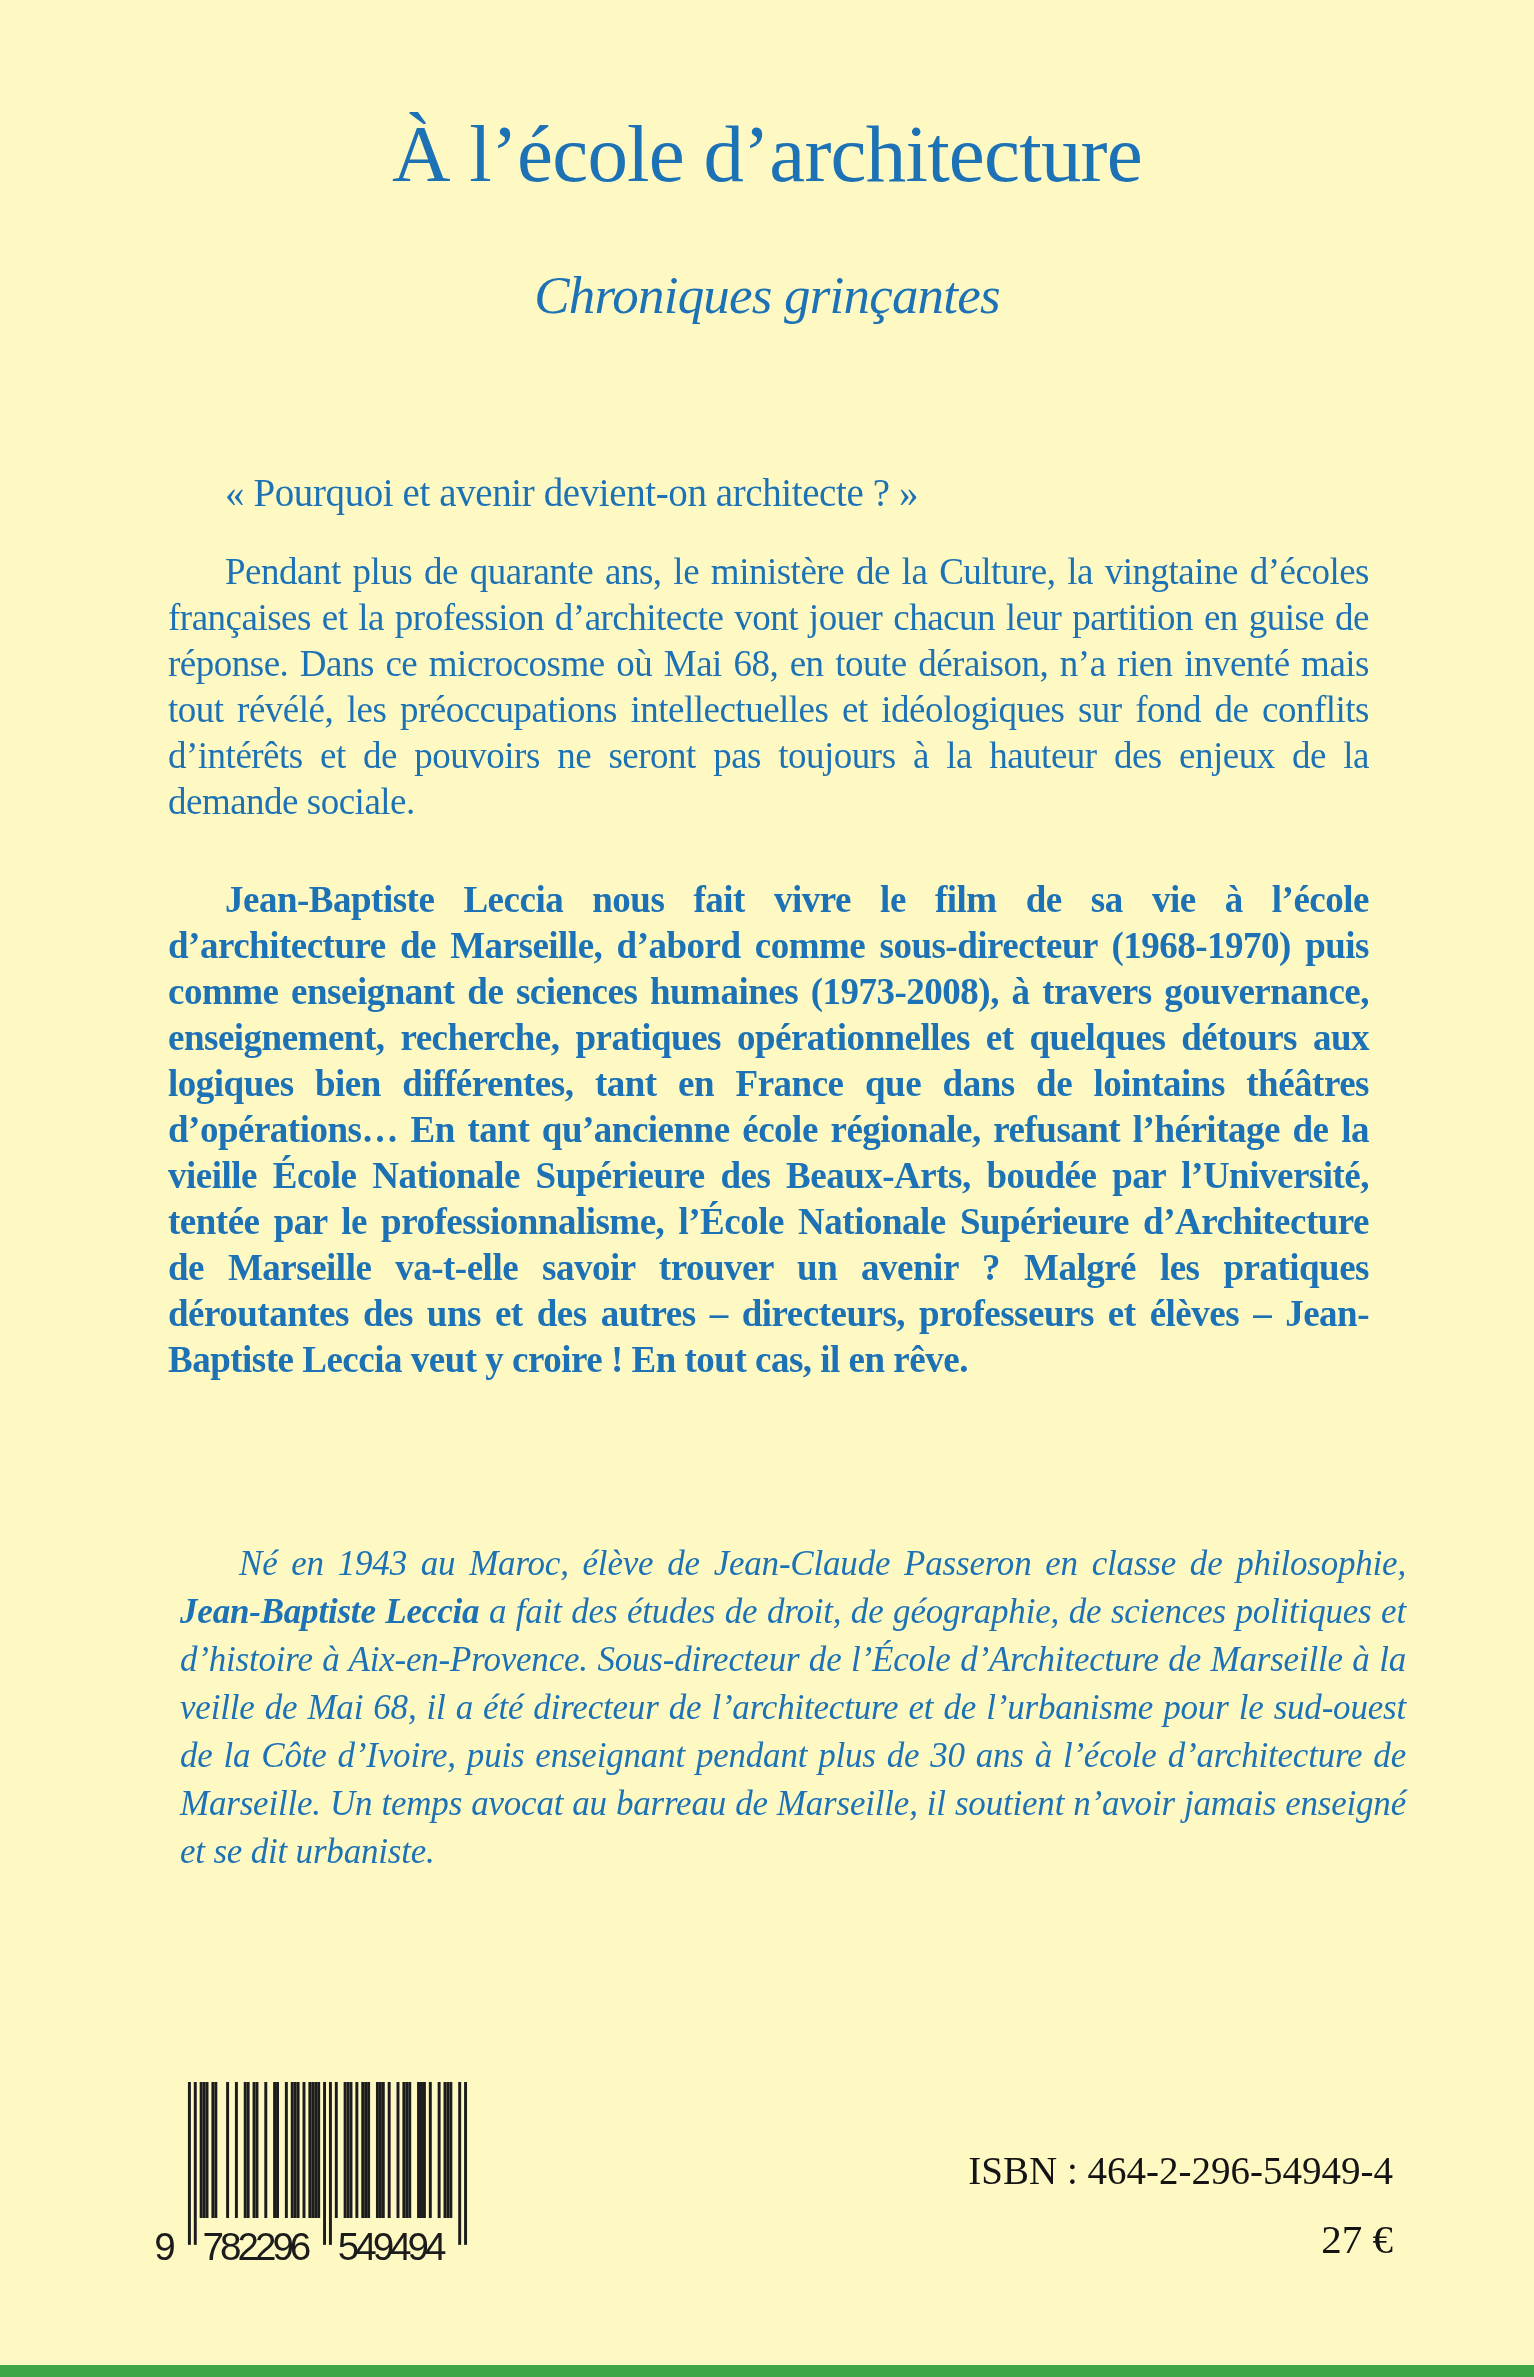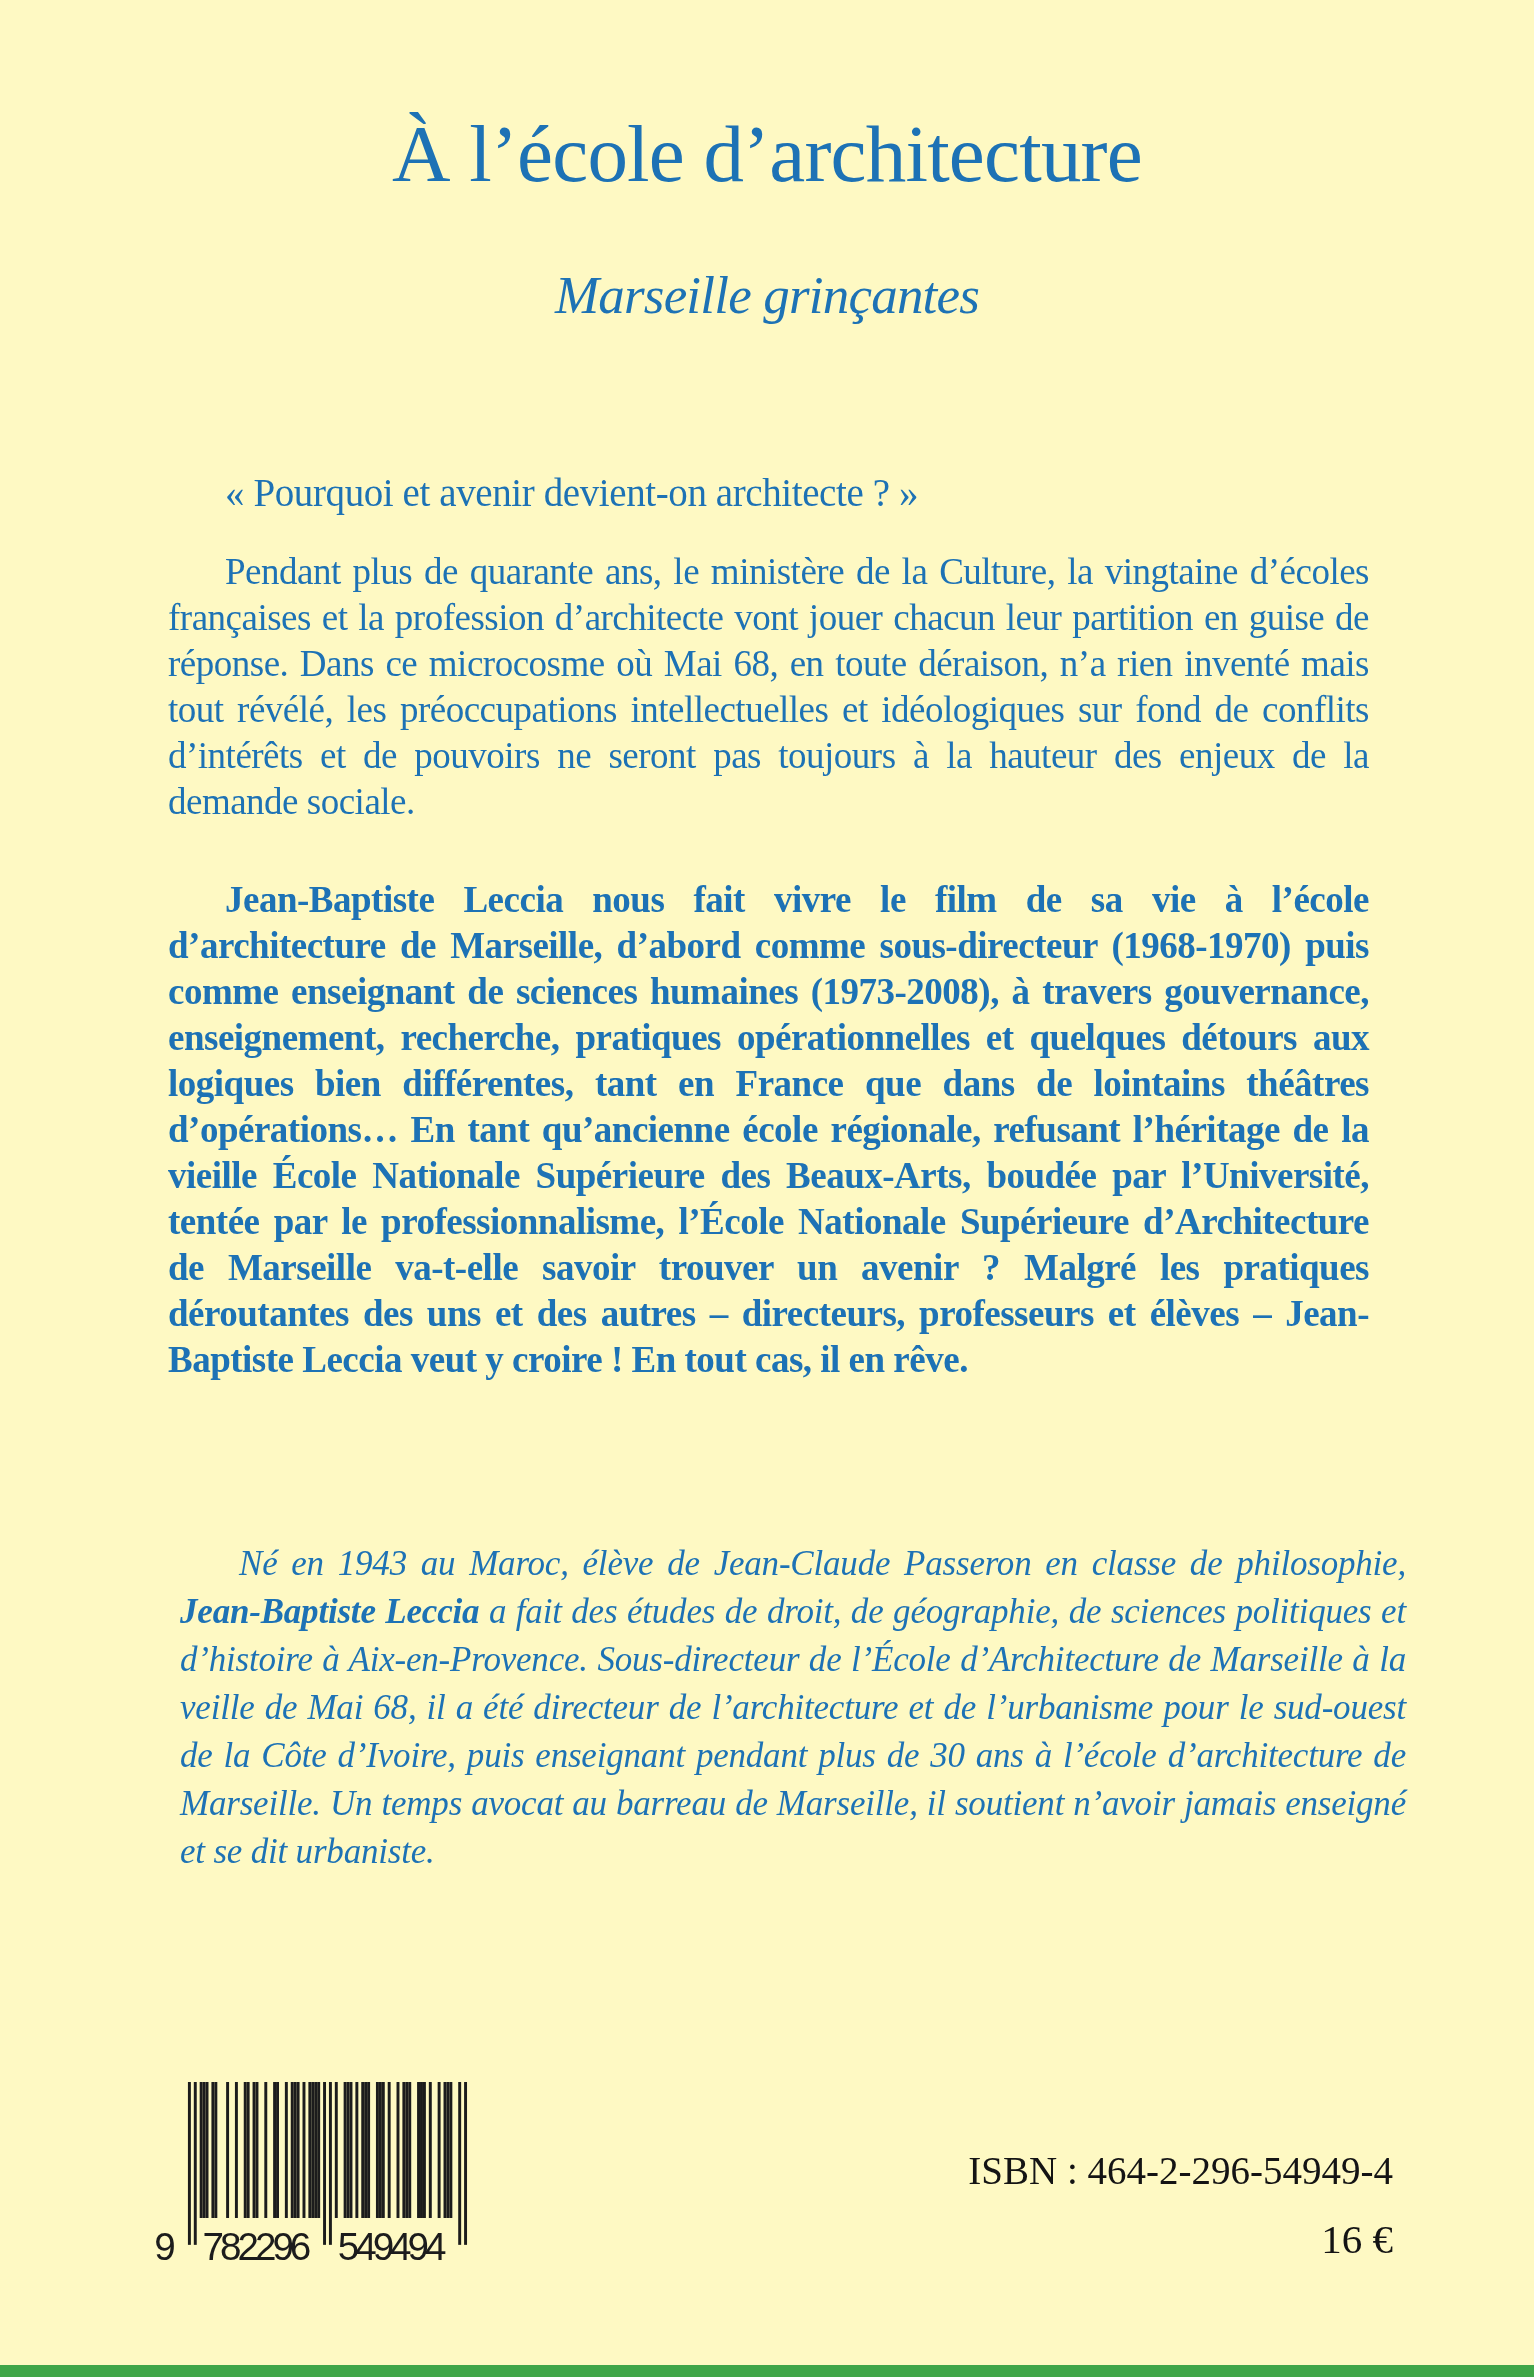--- a/index.html
+++ b/index.html
@@ -58,21 +58,21 @@
     background:var(--green,#3fa648);
   }
 </style>
 </head>
 <body>
 
 <div class="page">
 
   <h1 class="centered title">À l’école d’architecture</h1>
 
-  <div class="centered subtitle">Marseille grinçantes</div>
+  <div class="centered subtitle">Chroniques grinçantes</div>
 
 
   <div class="quote">« Pourquoi et avenir devient-on architecte ? »</div>
 
   <p class="body-par p1">Pendant plus de quarante ans, le ministère de la Culture, la vingtaine d’écoles françaises et la profession d’architecte vont jouer chacun leur partition en guise de réponse. Dans ce microcosme où Mai 68, en toute déraison, n’a rien inventé mais tout révélé, les préoccupations intellectuelles et idéologiques sur fond de conflits d’intérêts et de pouvoirs ne seront pas toujours à la hauteur des enjeux de la demande sociale.</p>
 
   <p class="body-par p2">Jean-Baptiste Leccia nous fait vivre le film de sa vie à l’école d’architecture de Marseille, d’abord comme sous-directeur (1968-1970) puis comme enseignant de sciences humaines (1973-2008), à travers gouvernance, enseignement, recherche, pratiques opérationnelles et quelques détours aux logiques bien différentes, tant en France que dans de lointains théâtres d’opérations… En tant qu’ancienne école régionale, refusant l’héritage de la vieille École Nationale Supérieure des Beaux-Arts, boudée par l’Université, tentée par le professionnalisme, l’École Nationale Supérieure d’Architecture de Marseille va-t-elle savoir trouver un avenir ? Malgré les pratiques déroutantes des uns et des autres – directeurs, professeurs et élèves – Jean-Baptiste Leccia veut y croire ! En tout cas, il en rêve.</p>
 
   <p class="bio"><span>Né en 1943 au Maroc, élève de Jean-Claude Passeron en classe de philosophie, </span><span class="bio-name">Jean-Baptiste Leccia</span><span>  a fait des études de droit, de géographie, de sciences politiques et d’histoire à Aix-en-Provence. Sous-directeur de l’École d’Architecture de Marseille à la veille de Mai 68, il a été directeur de l’architecture et de l’urbanisme pour le sud-ouest de la Côte d’Ivoire, puis enseignant pendant plus de 30 ans à l’école d’architecture de Marseille. Un temps avocat au barreau de Marseille, il soutient n’avoir jamais enseigné et se dit urbaniste.</span></p>
 
@@ -132,18 +132,18 @@
         <rect x="366.0" y="0" width="3.5" height="194" fill="#1c1c1c"></rect>
         <rect x="373.0" y="0" width="3.5" height="194" fill="#1c1c1c"></rect>
         <text x="4" y="212" style="font-family:'Liberation Sans','DejaVu Sans',sans-serif;font-size:46px;fill:#1c1c1c">9</text>
         <text x="61.5" y="212" textLength="129.5" lengthAdjust="spacing" style="font-family:'Liberation Sans','DejaVu Sans',sans-serif;font-size:46px;fill:#1c1c1c">782296</text>
         <text x="222.5" y="212" textLength="129.5" lengthAdjust="spacing" style="font-family:'Liberation Sans','DejaVu Sans',sans-serif;font-size:46px;fill:#1c1c1c">549494</text>
       </svg>
   </div>
 
   <div class="isbn">ISBN : 464-2-296-54949-4</div>
 
-  <div class="price">16 €</div>
+  <div class="price">27 €</div>
 
   <div class="green-bar"></div>
 
 </div>
 
 
 </body></html>

